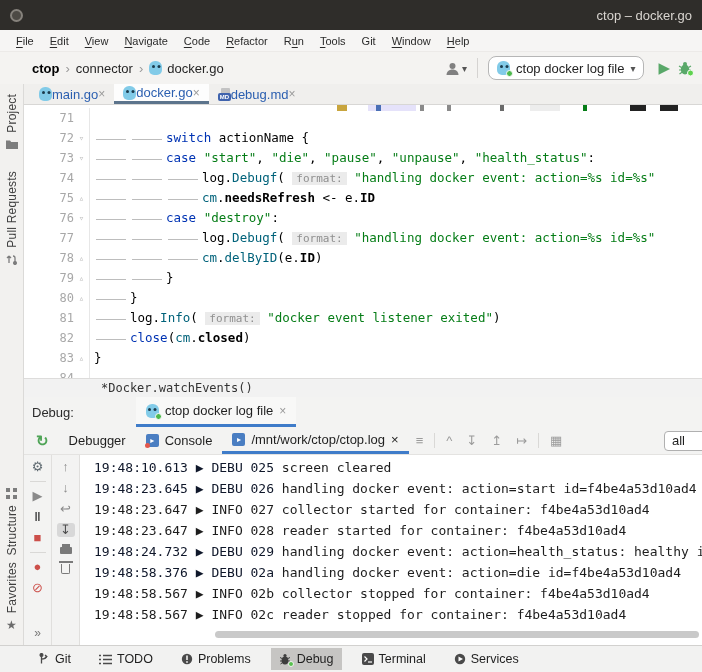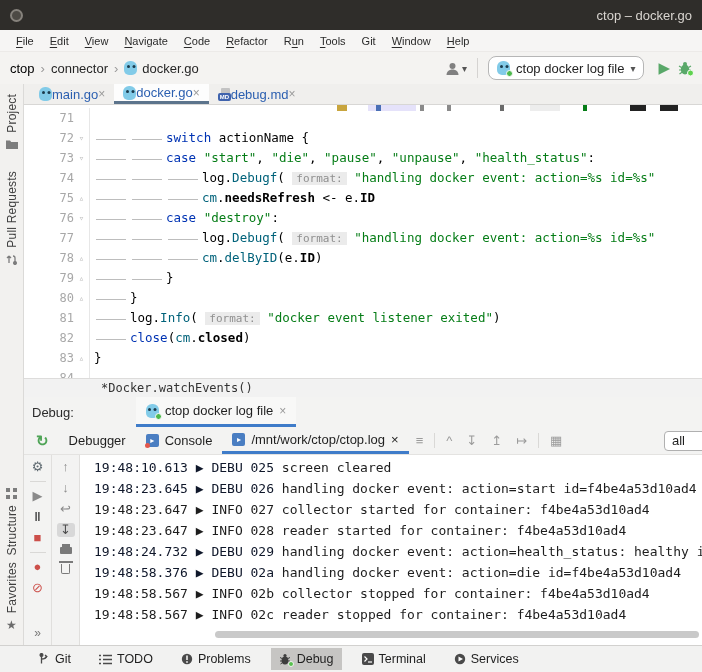--- a/index.html
+++ b/index.html
@@ -13,21 +13,21 @@
   .title { color:#d9d5d0; font-size:13px; }
 
   
   .menubar { height:22px; background:#f6f5f4; display:flex; align-items:center; padding-left:8px; flex:none; border-bottom:1px solid #eceae8;}
   .mi { font-size:11px; color:#2b2b2b; padding:0 8px; cursor:default; }
   .mn { text-decoration:underline; text-underline-offset:2px; }
 
   
   .crumbrow { height:32px; background:#f4f3f1; display:flex; align-items:center; padding:0 8px 0 10px; flex:none; }
   .crumb { font-size:13px; color:#262626; }
-  .crumb.b { font-weight:normal; }
+  .crumb.b { font-weight:bold;margin-left:22px; }
   .csep { color:#9a9a9a; margin:0 6px; font-size:13px; }
   .spacer { flex:1; }
   .avatarbox { display:flex; align-items:center; gap:2px; margin-right:10px; }
   .vsep { width:1px; height:20px; background:#d5d3d1; margin-right:10px; }
   .runcombo { height:24px; background:#fff; border:1px solid #b6b6b6; border-radius:8px; display:flex; align-items:center; padding:0 8px; gap:6px; margin-right:12px; min-width:150px;}
   .runcombo .lbl { font-size:13px; color:#222; }
   .ddarrow { font-size:10px; color:#555; }
   .playbtn { color:#59a869; font-size:15px; margin:0 8px 0 2px; }
 
   

